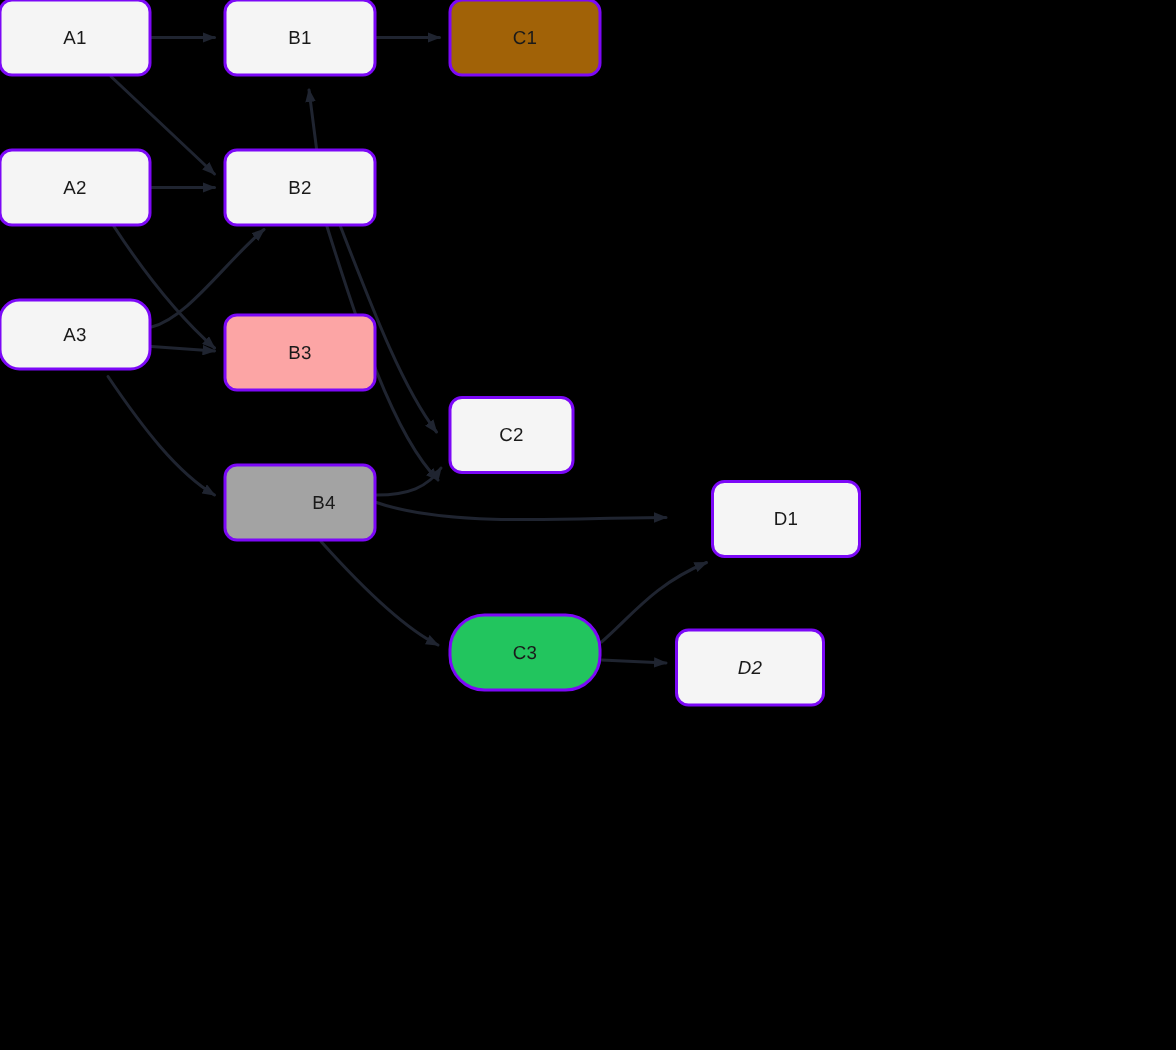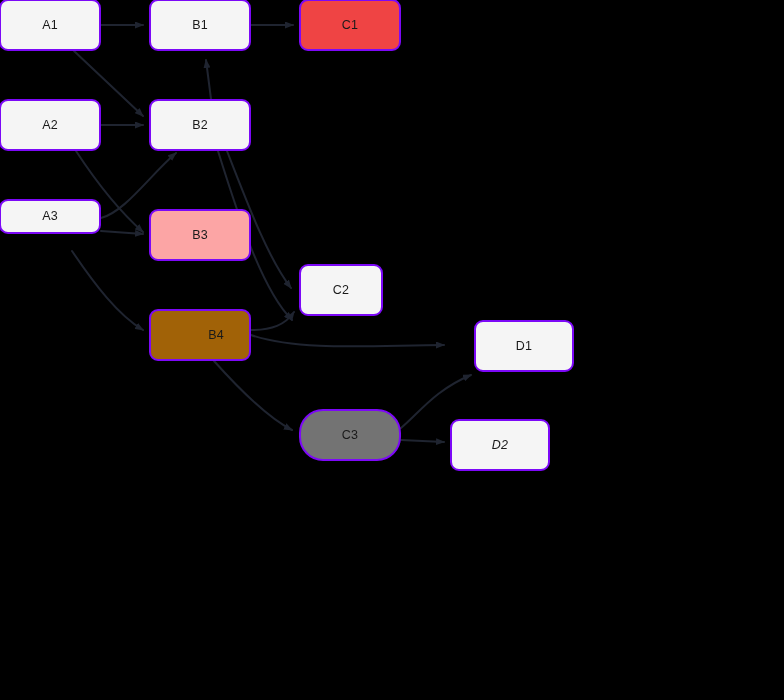--- a/index.html
+++ b/index.html
@@ -81,42 +81,42 @@
       </g>
   </svg>
 
   <div id="nodes-group">
       <div class="node" style="left: -1px; top: -1px; width: 102px; height: 52px; background: rgb(245, 245, 245); border-color: rgb(124, 8, 247); color: rgb(26, 26, 26);">
         <span class="node-label">A1</span>
       </div>
       <div class="node" style="left: -1px; top: 99px; width: 102px; height: 52px; background: rgb(245, 245, 245); border-color: rgb(124, 8, 247); color: rgb(26, 26, 26);">
         <span class="node-label">A2</span>
       </div>
-      <div class="node" style="left: -1px; top: 199px; width: 102px; height: 35px; background: rgb(245, 245, 245); border-color: rgb(124, 8, 247); color: rgb(26, 26, 26);">
+      <div class="node" style="left: -1px; top: 199px; width: 102px; height: 48px; background: rgb(245, 245, 245); border-color: rgb(124, 8, 247); color: rgb(26, 26, 26); border-radius: 14px;">
         <span class="node-label">A3</span>
       </div>
       <div class="node" style="left: 149px; top: -1px; width: 102px; height: 52px; background: rgb(245, 245, 245); border-color: rgb(124, 8, 247); color: rgb(26, 26, 26);">
         <span class="node-label">B1</span>
       </div>
       <div class="node" style="left: 149px; top: 99px; width: 102px; height: 52px; background: rgb(245, 245, 245); border-color: rgb(124, 8, 247); color: rgb(26, 26, 26);">
         <span class="node-label">B2</span>
       </div>
       <div class="node" style="left: 149px; top: 209px; width: 102px; height: 52px; background: #fca5a5; border-color: rgb(124, 8, 247); color: rgb(26, 26, 26);">
         <span class="node-label">B3</span>
       </div>
-      <div class="node" style="left: 149px; top: 309px; width: 102px; height: 52px; background: #a16207; border-color: rgb(124, 8, 247); color: rgb(26, 26, 26); padding-left: 32px;">
+      <div class="node" style="left: 149px; top: 309px; width: 102px; height: 52px; background: #a3a3a3; border-color: rgb(124, 8, 247); color: rgb(26, 26, 26); padding-left: 32px;">
         <span class="node-label">B4</span>
       </div>
-      <div class="node" style="left: 299px; top: -1px; width: 102px; height: 52px; background: #ef4444; border-color: rgb(124, 8, 247); color: rgb(26, 26, 26);">
+      <div class="node" style="left: 299px; top: -1px; width: 102px; height: 52px; background: #a16207; border-color: rgb(124, 8, 247); color: rgb(26, 26, 26);">
         <span class="node-label">C1</span>
       </div>
       <div class="node" style="left: 299px; top: 264px; width: 84px; height: 52px; background: rgb(245, 245, 245); border-color: rgb(124, 8, 247); color: rgb(26, 26, 26);">
         <span class="node-label">C2</span>
       </div>
-      <div class="node" style="left: 299px; top: 409px; width: 102px; height: 52px; background: #737373; border-color: rgb(124, 8, 247); color: rgb(26, 26, 26); border-radius: 24px;">
+      <div class="node" style="left: 299px; top: 409px; width: 102px; height: 52px; background: #22c55e; border-color: rgb(124, 8, 247); color: rgb(26, 26, 26); border-radius: 24px;">
         <span class="node-label">C3</span>
       </div>
       <div class="node" style="left: 450px; top: 320px; width: 100px; height: 52px; background: rgb(245, 245, 245); border-color: rgb(124, 8, 247); color: rgb(26, 26, 26); margin-left: 24px;">
         <span class="node-label">D1</span>
       </div>
       <div class="node" style="left: 450px; top: 419px; width: 100px; height: 52px; background: rgb(245, 245, 245); border-color: rgb(124, 8, 247); color: rgb(26, 26, 26); font-style: italic;">
         <span class="node-label">D2</span>
       </div>
     </div>
 

